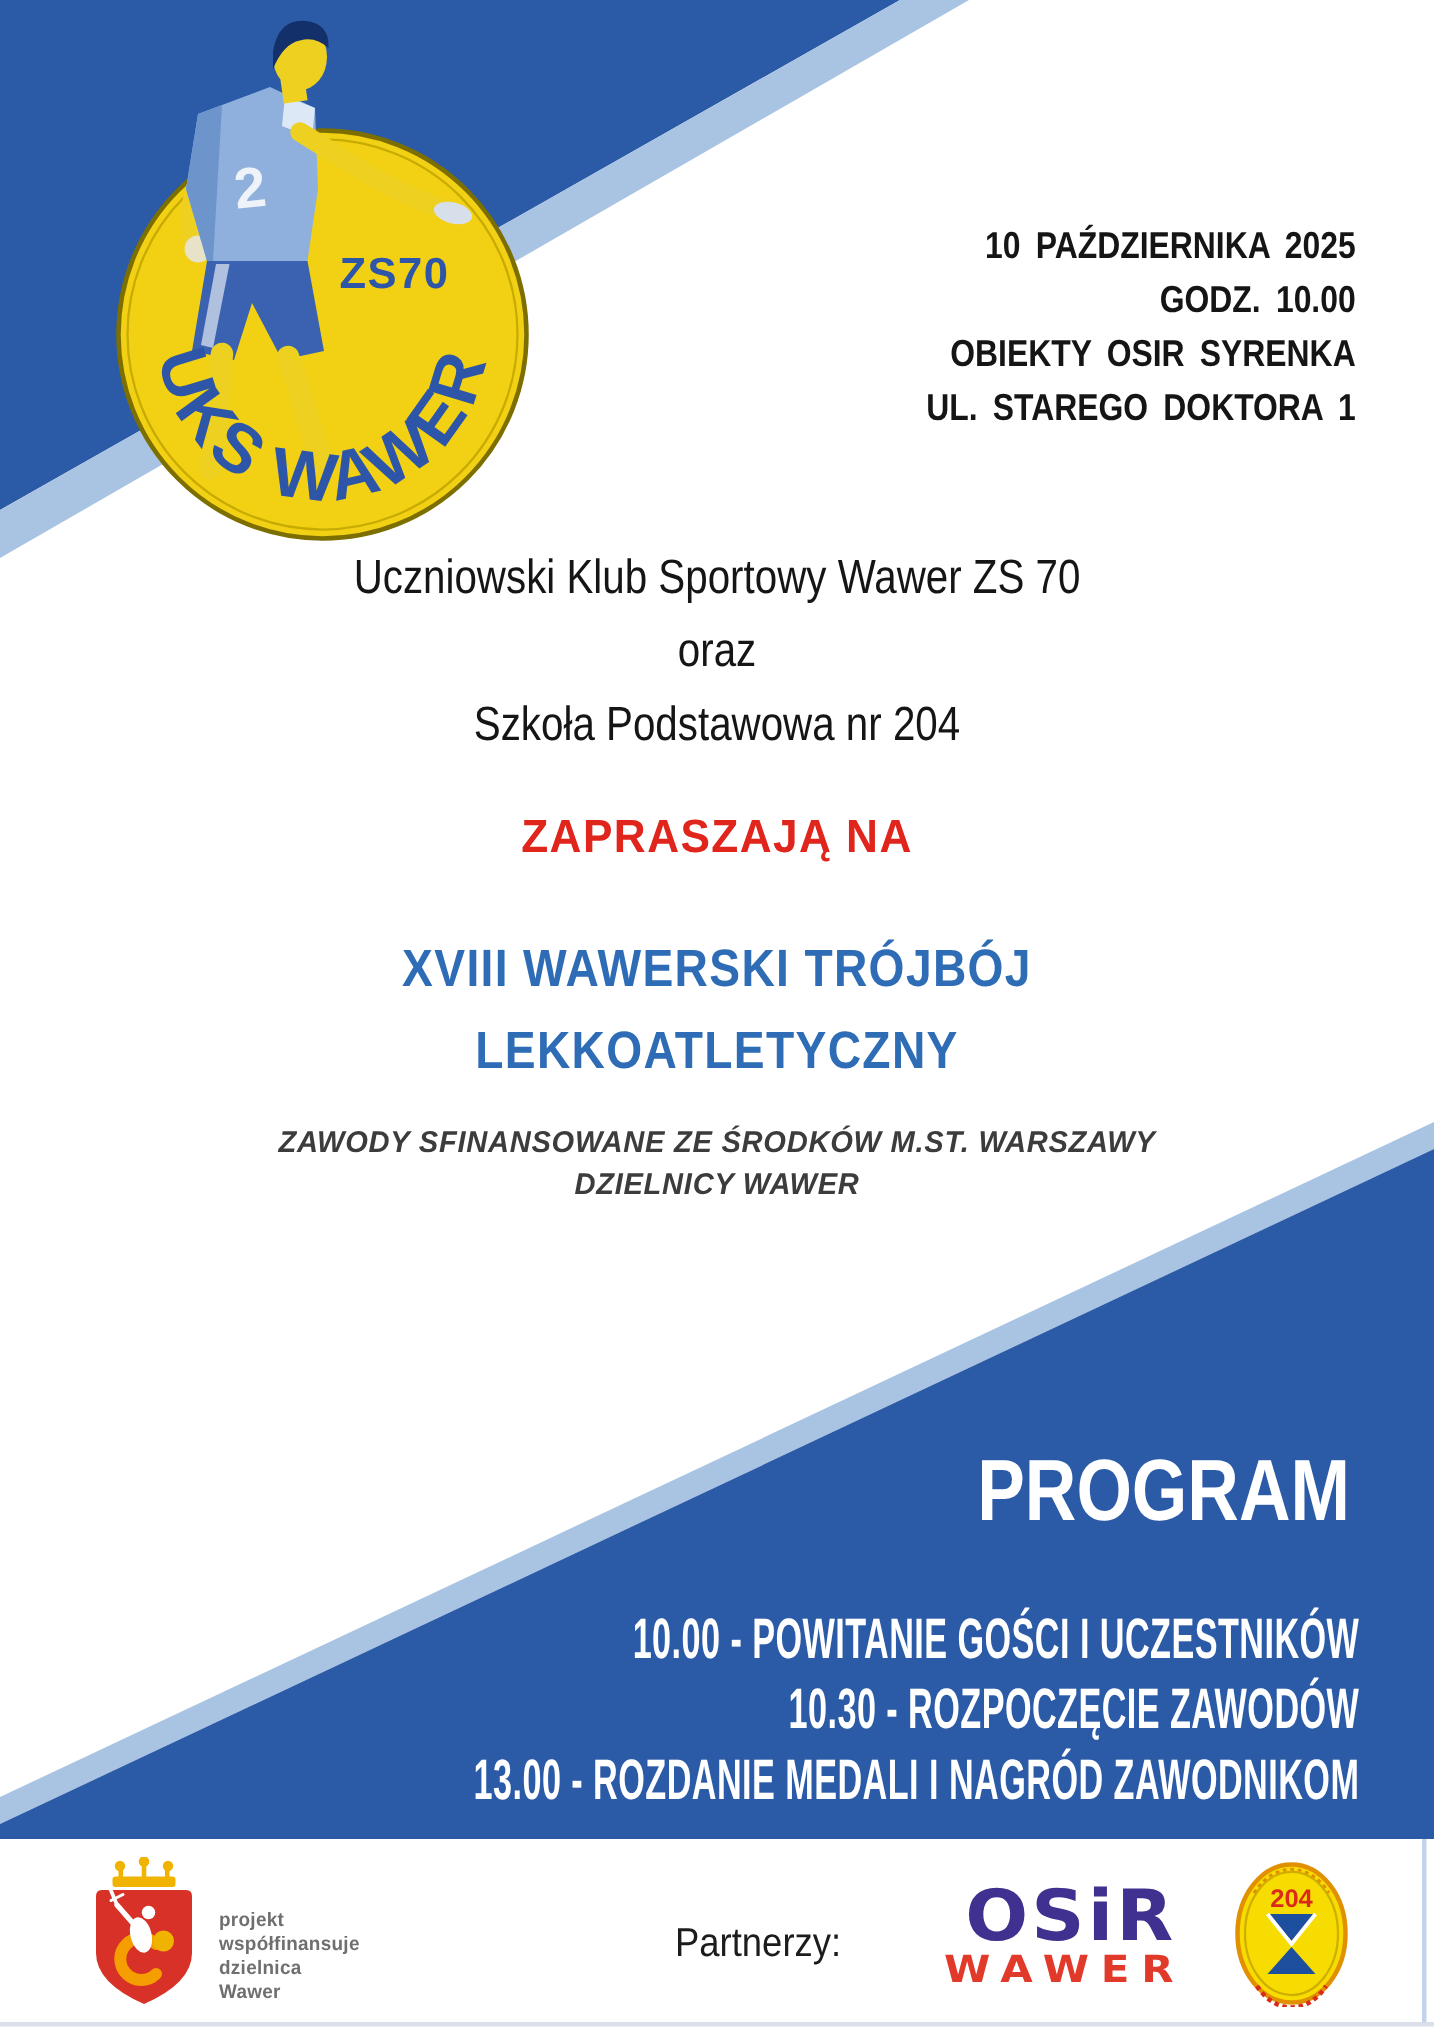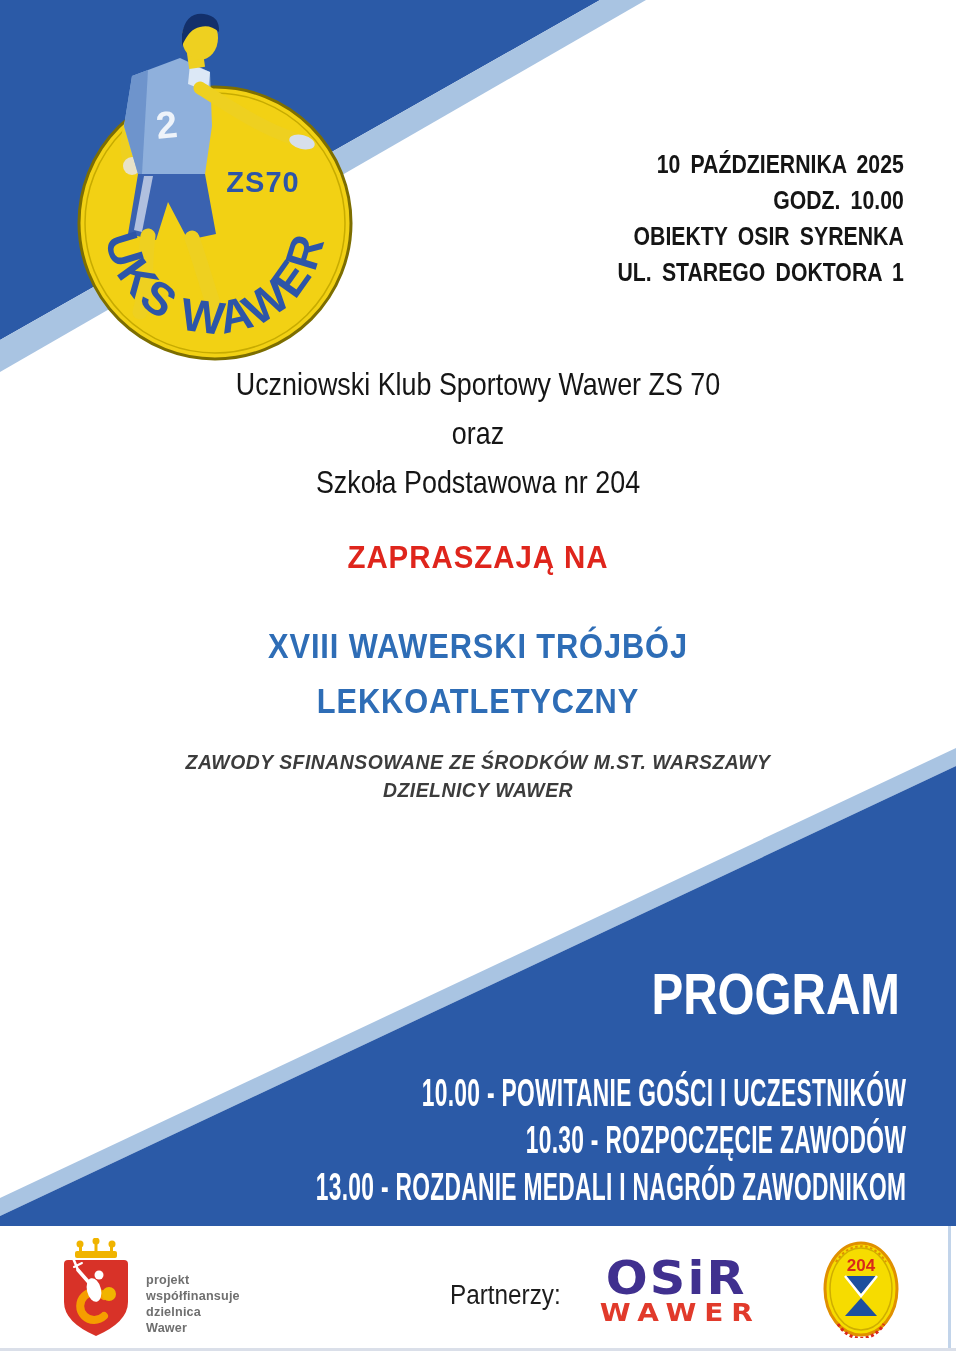--- a/index.html
+++ b/index.html
@@ -70,21 +70,21 @@
   
   .warsaw-logo{left:52px;top:1238px;}
   .funding-text{
     left:146px;top:1272px;font-size:13px;font-weight:bold;line-height:16px;
     color:var(--footer_gray,#6f6f6f);transform:scaleX(.97);transform-origin:0 0;white-space:nowrap;letter-spacing:.2px;
   }
   .partners-label{
     left:450px;top:1280px;font-size:27px;font-weight:500;color:#1c1c1c;
     transform:scaleX(.9);transform-origin:0 0;white-space:nowrap;
   }
-  .osir-logo{left:610px;top:1256px;width:170px;text-align:left;}
+  .osir-logo{left:610px;top:1256px;width:170px;text-align:right;}
   .osir-line1{
     font-family:"DejaVu Sans","Liberation Sans",sans-serif;
     font-size:47px;font-weight:800;color:var(--osir_purple,#40308f);
     line-height:44px;letter-spacing:2px;transform:scaleX(1.05);transform-origin:50% 0;white-space:nowrap;
   }
   .osir-line2{
     font-family:"DejaVu Sans","Liberation Sans",sans-serif;
     font-size:25px;font-weight:800;color:var(--osir_red,#e13a2b);
     line-height:26px;letter-spacing:7px;transform:scaleX(1.12);transform-origin:50% 0;white-space:nowrap;
   }

